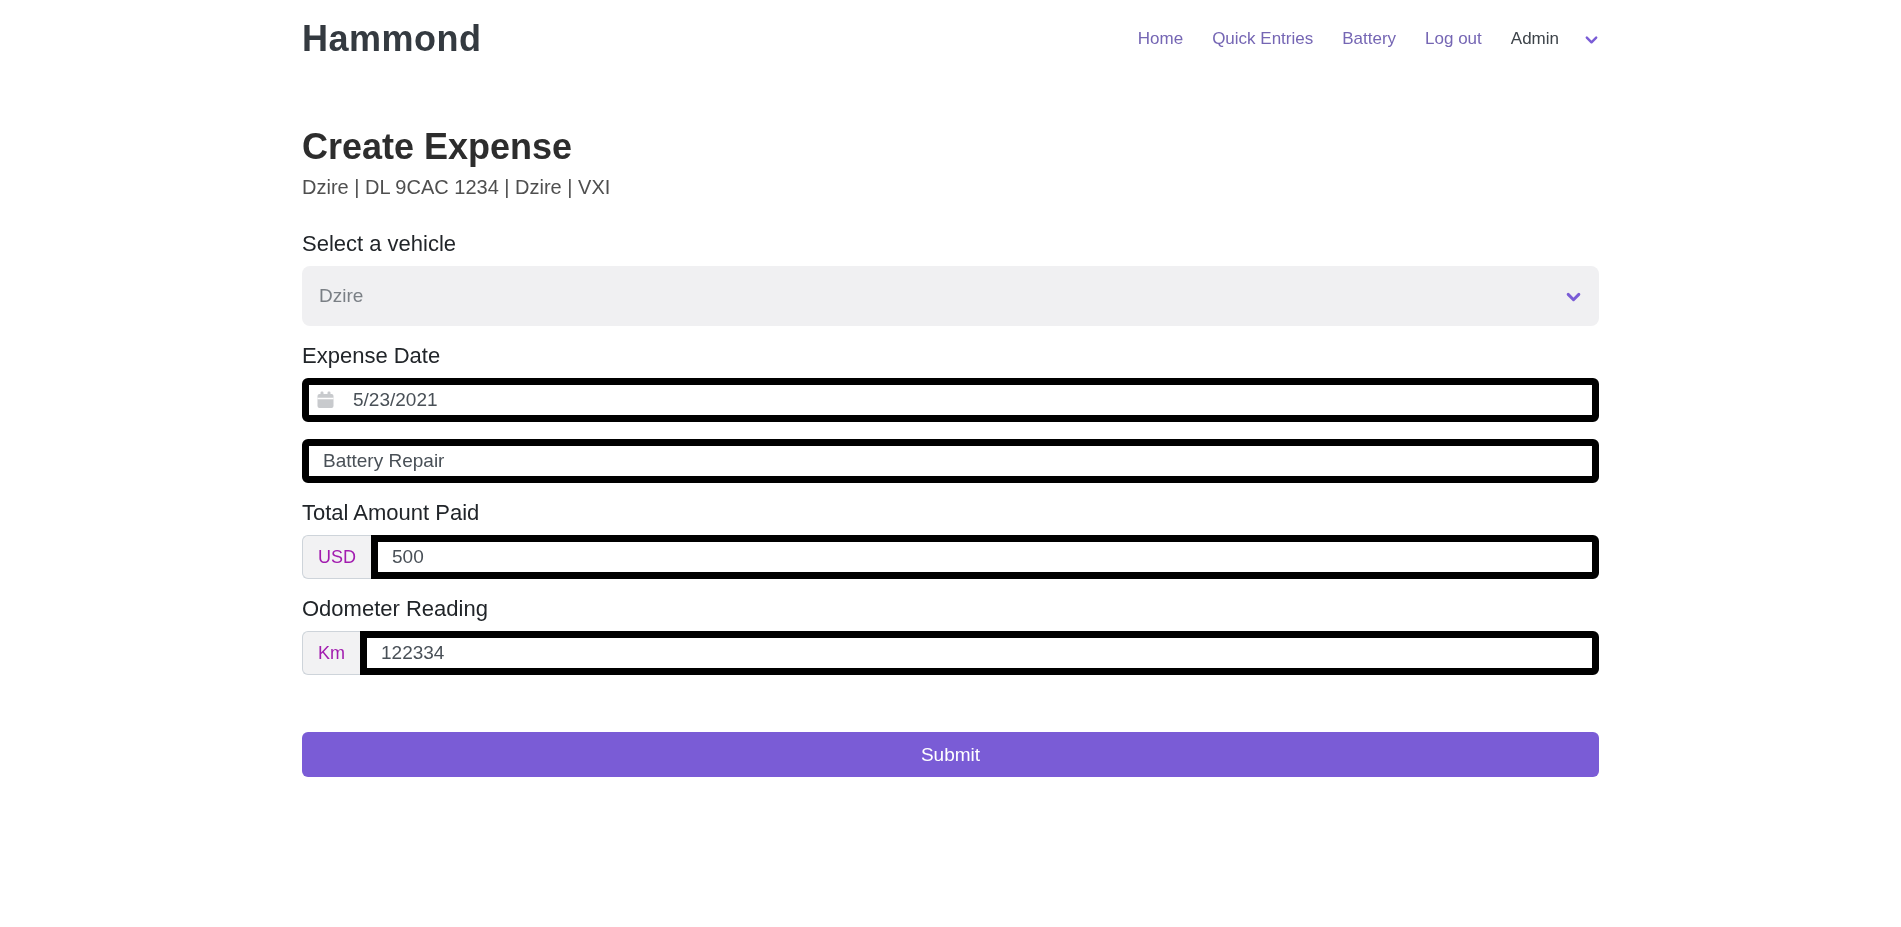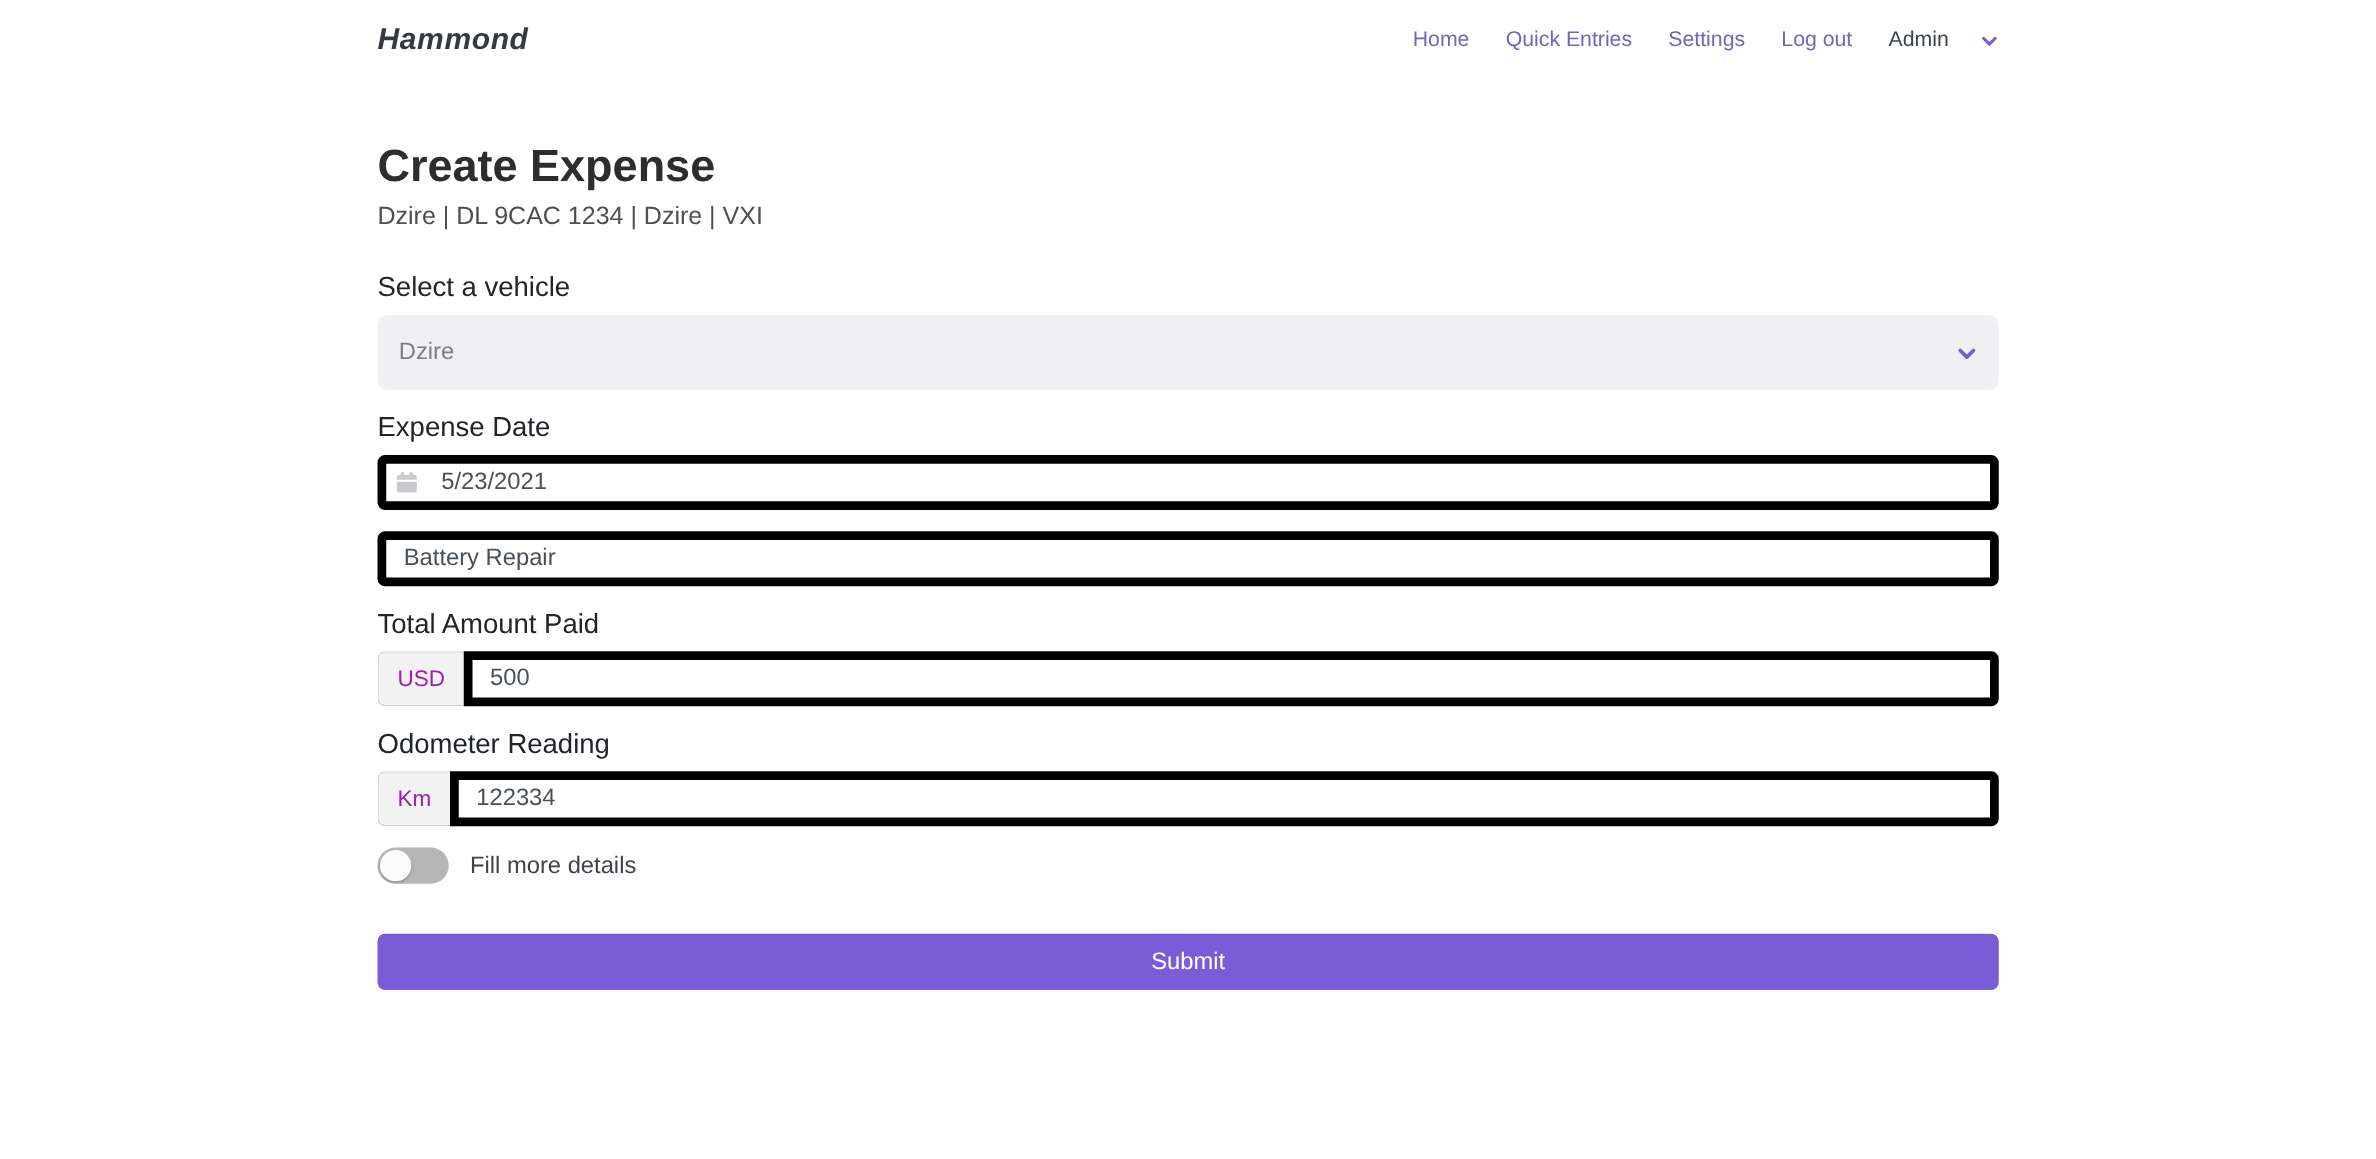--- a/index.html
+++ b/index.html
@@ -15,26 +15,25 @@
   .container { width: 1297px; margin: 0 auto; }
 
   
   header { padding: 18px 0 16px; background: #ffffff; }
   .header-inner {
     display: flex;
     align-items: center;
     justify-content: space-between;
   }
   .brand {
-    font-size: 24px;
+    font-size: 36px;
     font-weight: 800;
     letter-spacing: 0.5px;
     color: #343a40;
     cursor: pointer;
-    font-style: italic;
   }
   nav { display: flex; align-items: center; gap: 29px; font-size: 17px; }
   .nav-link { color: #7566b4; cursor: pointer; text-decoration: none; }
   .user-menu {
     display: flex;
     align-items: center;
     gap: 25px;
     color: #3d4349;
     cursor: pointer;
   }
@@ -160,21 +159,21 @@
 </style>
 </head>
 <body>
 
 <header>
   <div class="container header-inner">
     <div class="brand">Hammond</div>
     <nav>
       <a class="nav-link">Home</a>
       <a class="nav-link">Quick Entries</a>
-      <a class="nav-link">Settings</a>
+      <a class="nav-link">Battery</a>
       <a class="nav-link">Log out</a>
       <div class="user-menu">
         <span>Admin</span>
         <span>
           <svg class="chevron-svg" width="15" height="15" viewBox="0 0 16 16">
             <path d="M3 6 L8 11 L13 6" fill="none" stroke="#7a5cd6" stroke-width="2.6" stroke-linecap="round" stroke-linejoin="round"></path>
           </svg>
         </span>
       </div>
     </nav>
@@ -228,24 +227,18 @@
       </div>
 
       <div class="form-group">
         <label class="field-label">Odometer Reading</label>
         <div class="input-group">
           <span class="prefix">Km</span>
           <input class="text-input" type="text" value="122334" style="">
         </div>
       </div>
 
-      <div class="toggle-row">
-        <div class="toggle" role="switch" aria-checked="false">
-          <div class="knob"></div>
-        </div>
-        <span class="toggle-label">Fill more details</span>
-      </div>
 
       <button class="submit-btn" type="submit">Submit</button>
 
     </form>
   </div>
 </main>
 
 </body></html>

